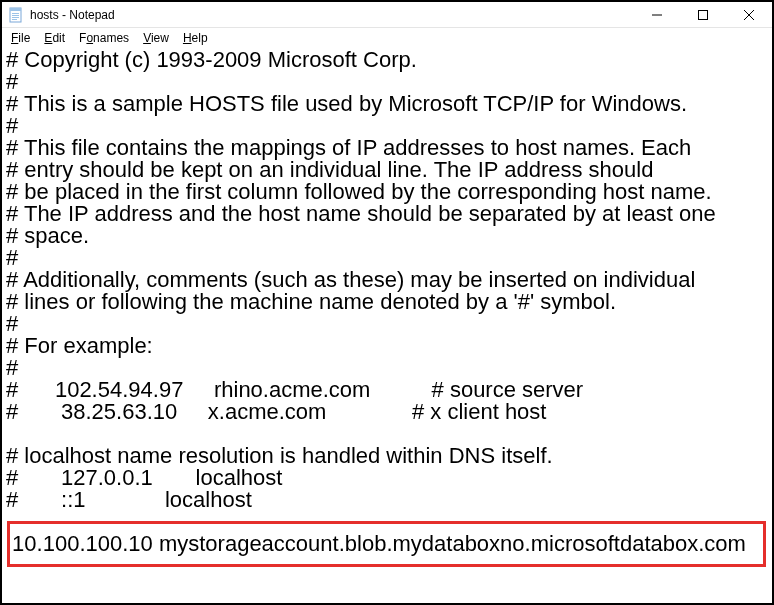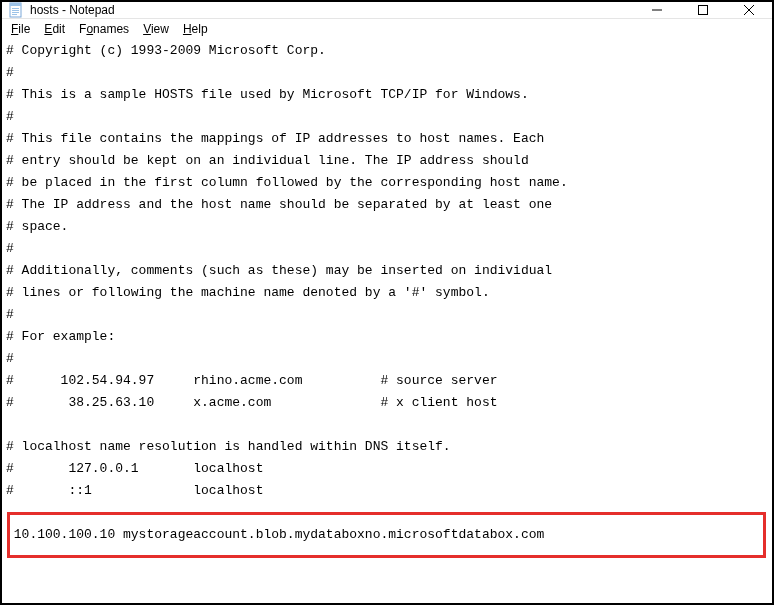--- a/index.html
+++ b/index.html
@@ -12,21 +12,21 @@
     font-family: "Segoe UI", Tahoma, sans-serif;
     font-size: 13px;
     color: #000;
     display: flex;
     flex-direction: column;
     overflow: hidden;
   }
 
   
   .titlebar {
-    height: 17px;
+    height: 26px;
     background: #ffffff;
     border-bottom: 1px solid #e5e5e5;
     display: flex;
     align-items: center;
     padding: 0 0 0 6px;
     user-select: none;
   }
   .titlebar .app-icon {
     width: 16px;
     height: 16px;
@@ -67,22 +67,22 @@
   .menuitem {
     padding: 1px 7px;
     cursor: default;
   }
   .menuitem .ul { text-decoration: underline; }
 
   
   .editor {
     flex: 1 1 auto;
     padding: 1px 2px 2px 4px;
-    font-family: Liberation Mono, monospace;
-    font-size: 13px;
+    font-family: Liberation Sans, sans-serif;
+    font-size: 22px;
     line-height: 22px;
     white-space: pre;
     overflow: hidden;
     position: relative;
   }
   .highlight-box {
     position: absolute;
     border: 3px solid #e52e2b;
     left: 5px;
     right: 6px;

